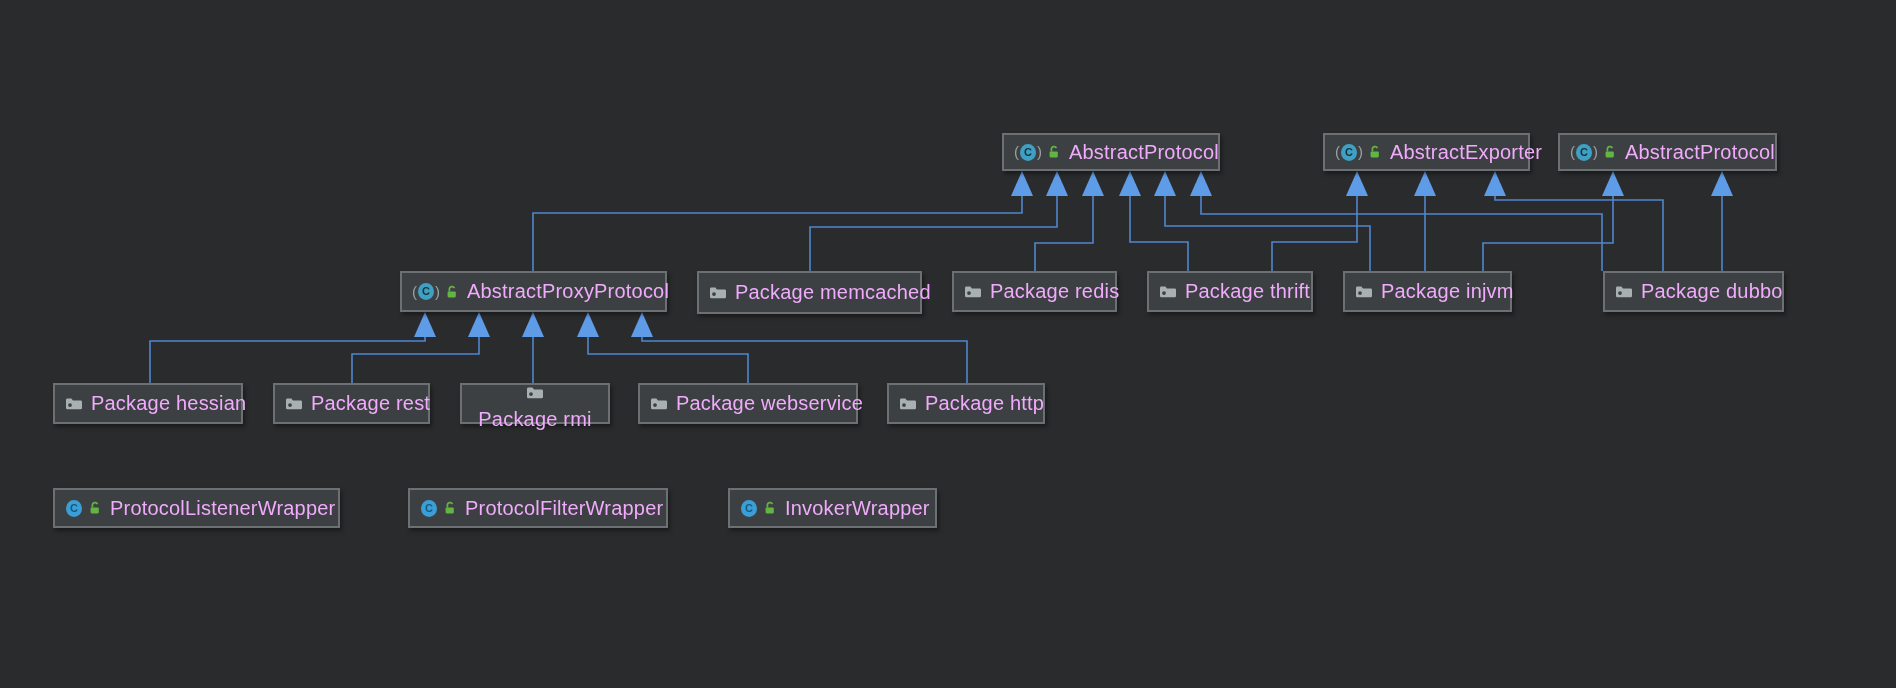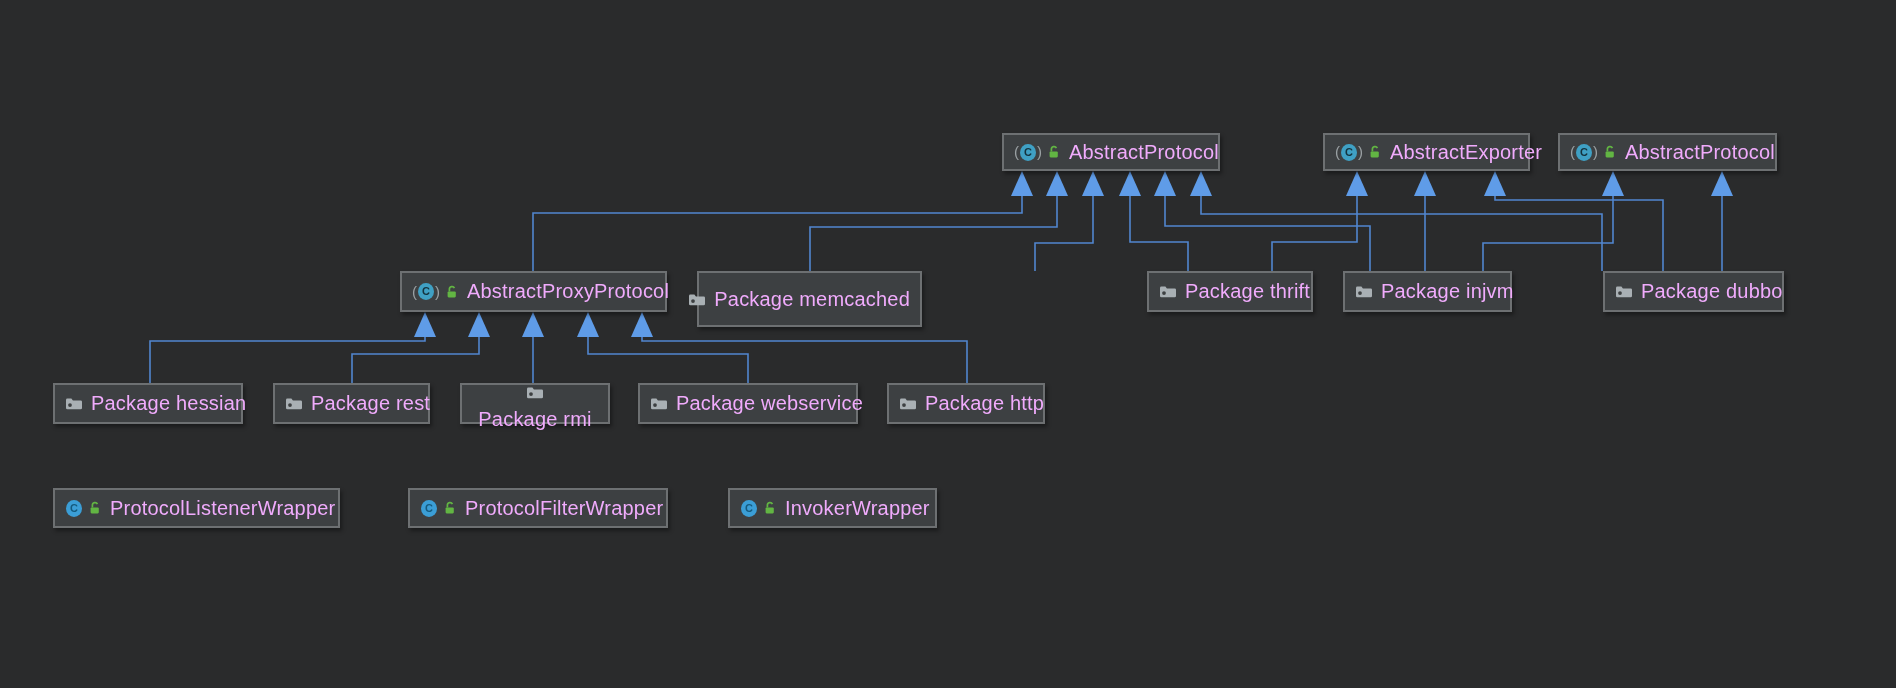--- a/index.html
+++ b/index.html
@@ -194,30 +194,41 @@
         </span>
         <span style="display: inline-flex;">
           <svg width="13" height="14" viewBox="0 0 13 14">
             <path d="M3.4 6.6 L3.4 4.3 A2.6 2.6 0 0 1 8.4 3.2" fill="none" stroke="#62b543" stroke-width="1.7"></path>
             <rect x="1.6" y="6.4" width="8.2" height="6" rx="1.1" fill="#62b543"></rect>
           </svg>
         </span>
       </span>
       <span class="label">AbstractProxyProtocol</span>
     </div>
-    <div class="node" style="left: 697px; top: 271px; width: 225px; height: 56px; justify-content: flex-end;">
+    <div class="node" style="left: 697px; top: 271px; width: 225px; height: 43px;">
       <span class="icon-wrap">
         <span style="display: inline-flex;">
           <svg width="18" height="15" viewBox="0 0 18 15">
             <path d="M1 4 Q1 2.6 2.4 2.6 H6.4 L7.9 4.4 H15.7 Q17 4.4 17 5.7 V12 Q17 13.3 15.7 13.3 H2.4 Q1 13.3 1 12 Z" fill="#a9b0b4"></path>
             <circle cx="5" cy="9.1" r="1.9" fill="#3d4042"></circle>
           </svg>
         </span>
       </span>
       <span class="label">Package memcached</span>
+    </div>
+    <div class="node" style="left: 952px; top: 271px; width: 165px; height: 41px;">
+      <span class="icon-wrap">
+        <span style="display: inline-flex;">
+          <svg width="18" height="15" viewBox="0 0 18 15">
+            <path d="M1 4 Q1 2.6 2.4 2.6 H6.4 L7.9 4.4 H15.7 Q17 4.4 17 5.7 V12 Q17 13.3 15.7 13.3 H2.4 Q1 13.3 1 12 Z" fill="#a9b0b4"></path>
+            <circle cx="5" cy="9.1" r="1.9" fill="#3d4042"></circle>
+          </svg>
+        </span>
+      </span>
+      <span class="label">Package redis</span>
     </div>
     <div class="node" style="left: 1147px; top: 271px; width: 166px; height: 41px;">
       <span class="icon-wrap">
         <span style="display: inline-flex;">
           <svg width="18" height="15" viewBox="0 0 18 15">
             <path d="M1 4 Q1 2.6 2.4 2.6 H6.4 L7.9 4.4 H15.7 Q17 4.4 17 5.7 V12 Q17 13.3 15.7 13.3 H2.4 Q1 13.3 1 12 Z" fill="#a9b0b4"></path>
             <circle cx="5" cy="9.1" r="1.9" fill="#3d4042"></circle>
           </svg>
         </span>
       </span>

